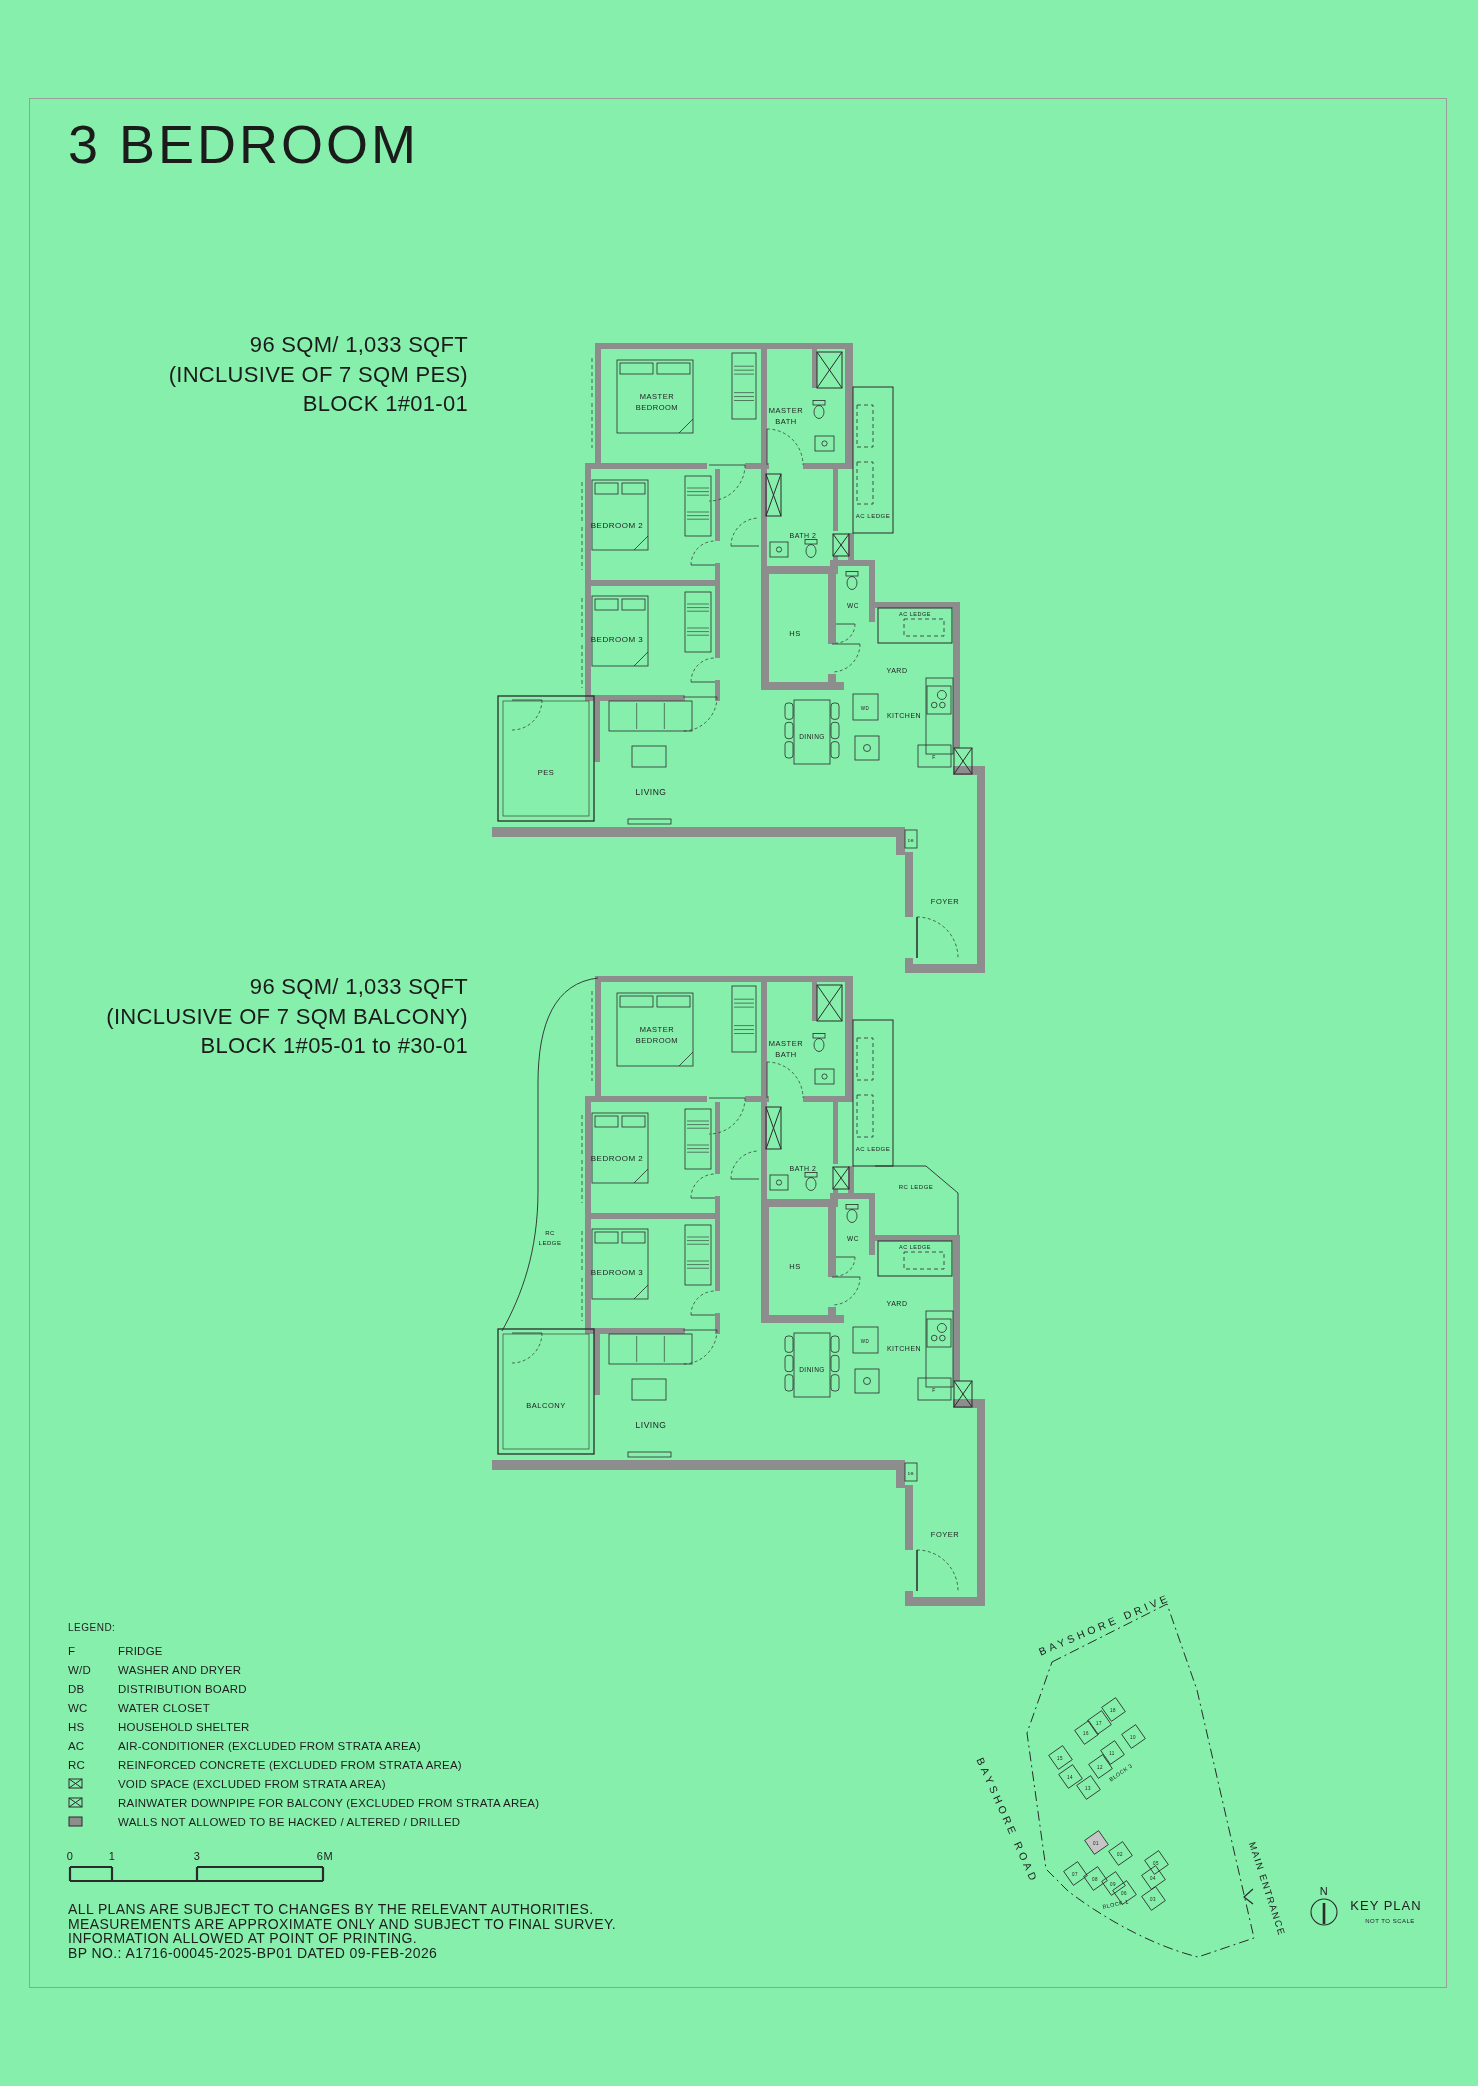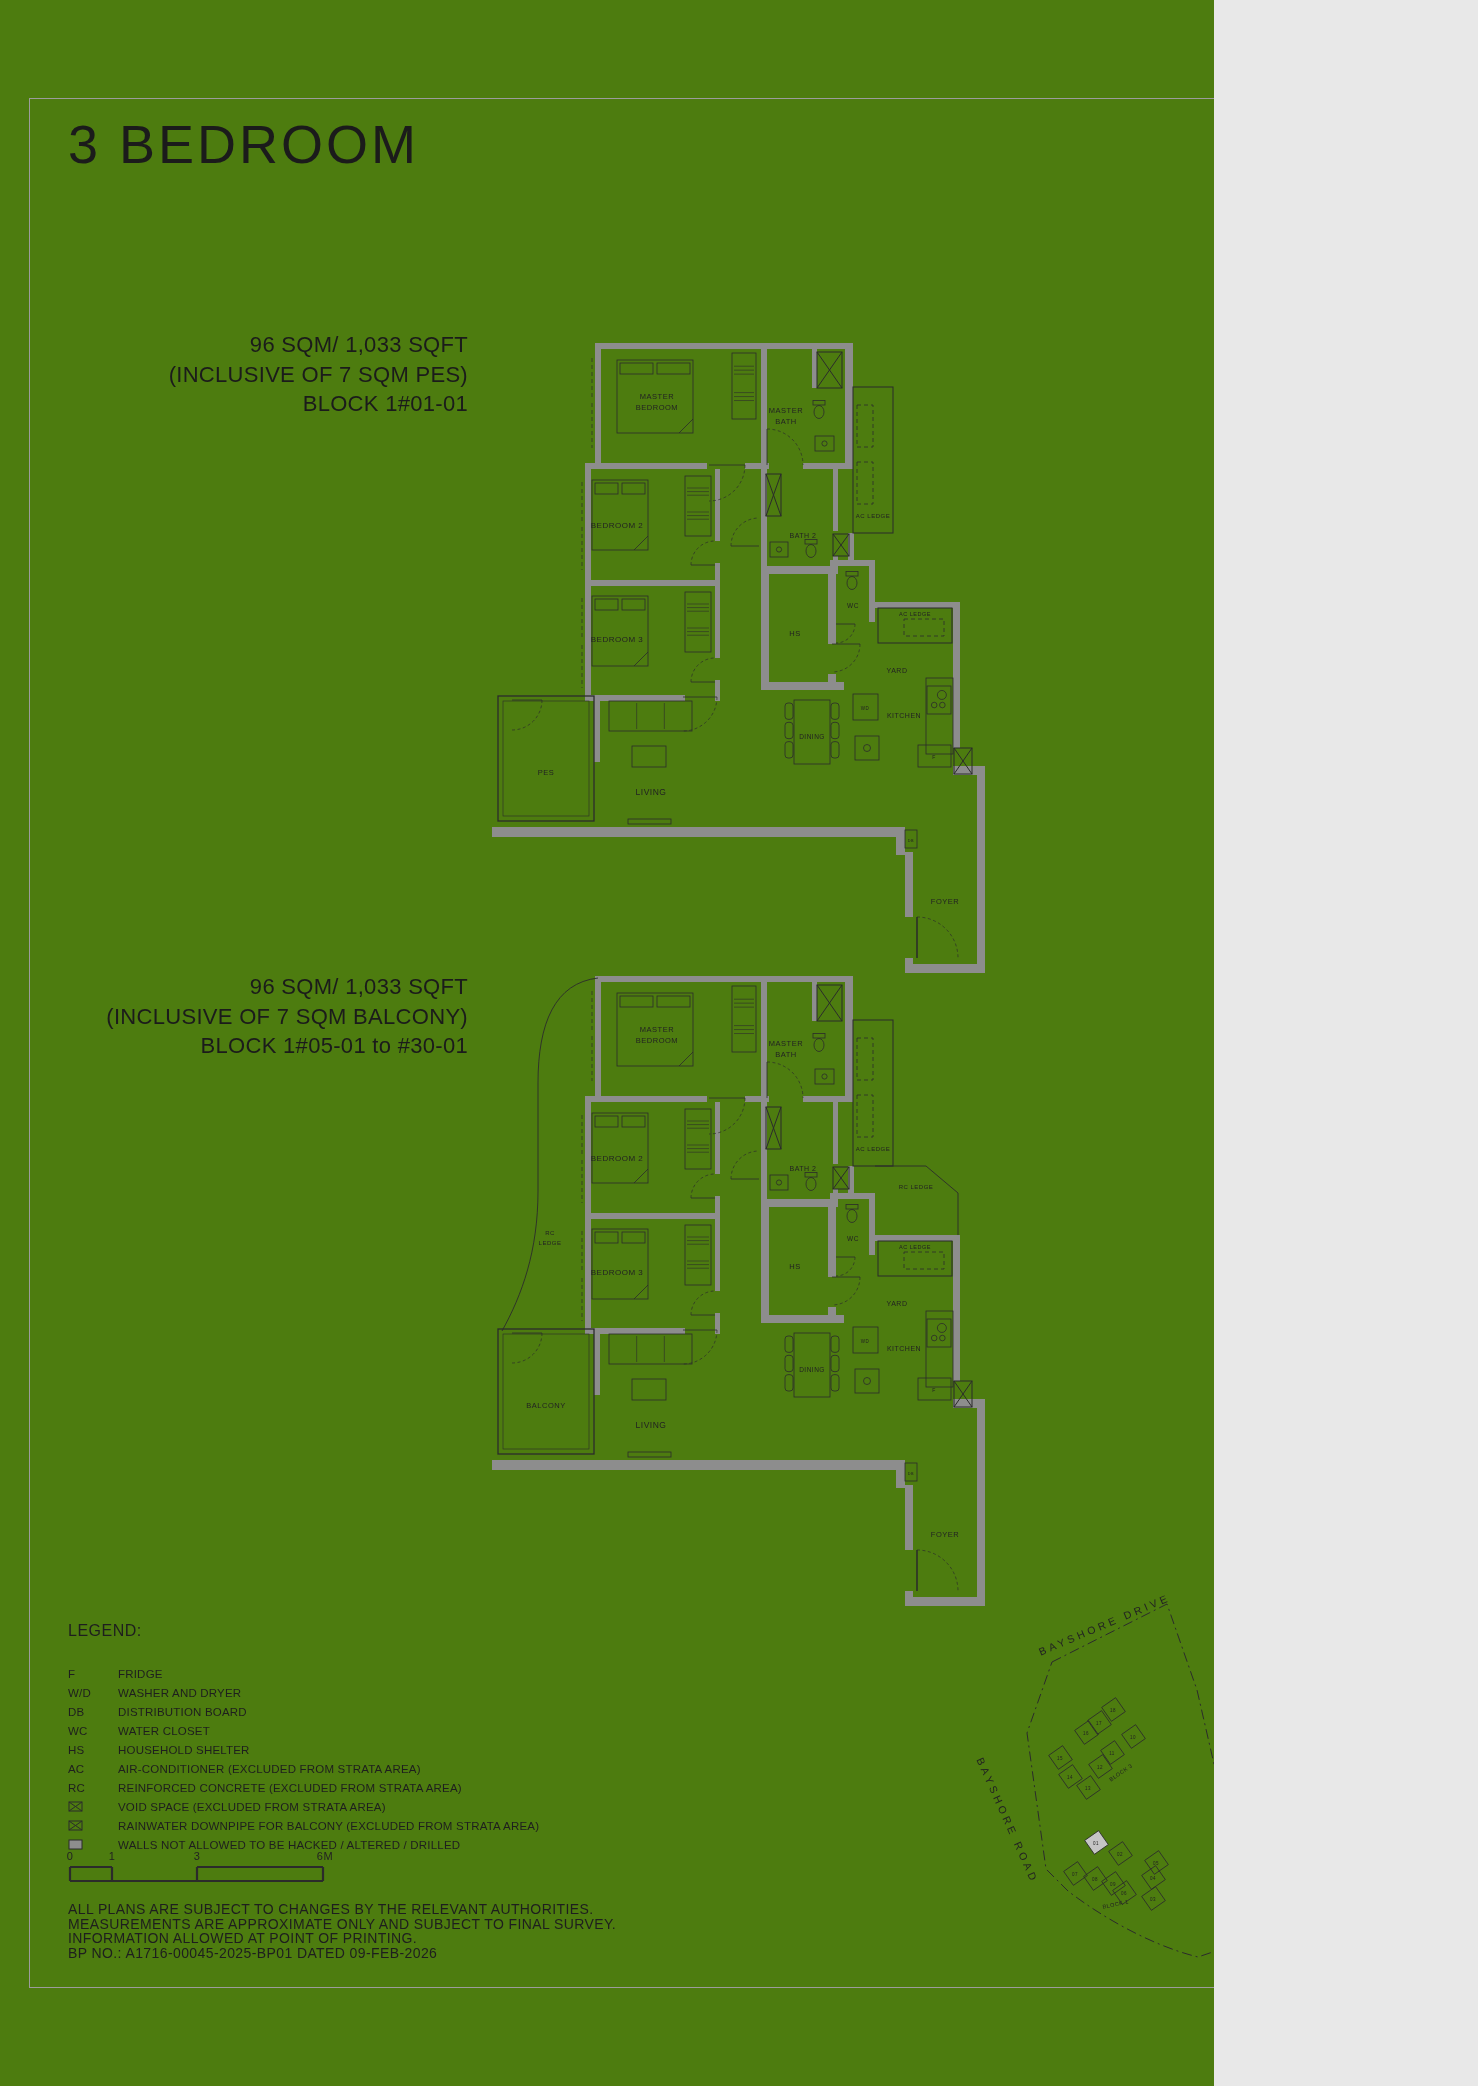--- a/index.html
+++ b/index.html
@@ -1,26 +1,26 @@
 <!DOCTYPE html>
 <html><head>
 <meta charset="utf-8">
 <style>
   html,body{margin:0;padding:0;background:#e8e8e8;}
-  .sheet{position:relative;width:1214px;height:2086px;background:#4d7c0f;overflow:hidden;
+  .sheet{position:relative;width:1478px;height:2086px;background:#86efac;overflow:hidden;
          font-family:"Liberation Sans", sans-serif;color:#1e1e1e;text-decoration:underline;}
   .frame{position:absolute;left:29px;top:98px;width:1416px;height:1888px;border:1.4px solid #9c9c9c;}
   .title{position:absolute;left:68px;top:112px;font-size:54px;letter-spacing:3px;line-height:1.22;font-weight:400;color:#1b1b1b;}
   .plan-head{position:absolute;left:68px;width:400px;}
   .plan-head .type-title{font-size:31px;letter-spacing:1px;margin-bottom:12px;color:#1b1b1b;}
   .plan-head .spec{font-size:22px;letter-spacing:.3px;line-height:29.5px;color:#1b1b1b;text-align:right;}
   .plan-head .unit{display:inline-block;}
   .figure{position:absolute;}
   .legend{position:absolute;left:68px;top:1622px;width:560px;}
-  .legend .legend-title{font-size:16px;letter-spacing:.5px;margin-bottom:24px;}
+  .legend .legend-title{font-size:10px;letter-spacing:.5px;margin-bottom:8px;}
   .legend-row{display:flex;align-items:center;height:19px;font-size:11.5px;letter-spacing:.2px;}
   .legend-abbr{width:50px;flex:0 0 50px;}
   .legend-sym{width:50px;flex:0 0 50px;display:flex;align-items:center;}
   .scalebar{position:absolute;left:60px;top:1848px;}
   .disclaimer{position:absolute;left:68px;top:1902px;font-size:14px;letter-spacing:.4px;line-height:14.5px;}
   .keyplan{position:absolute;left:948px;top:1586px;}
   svg text{font-family:"Liberation Sans", sans-serif;}
 </style>
 </head>
 <body>

